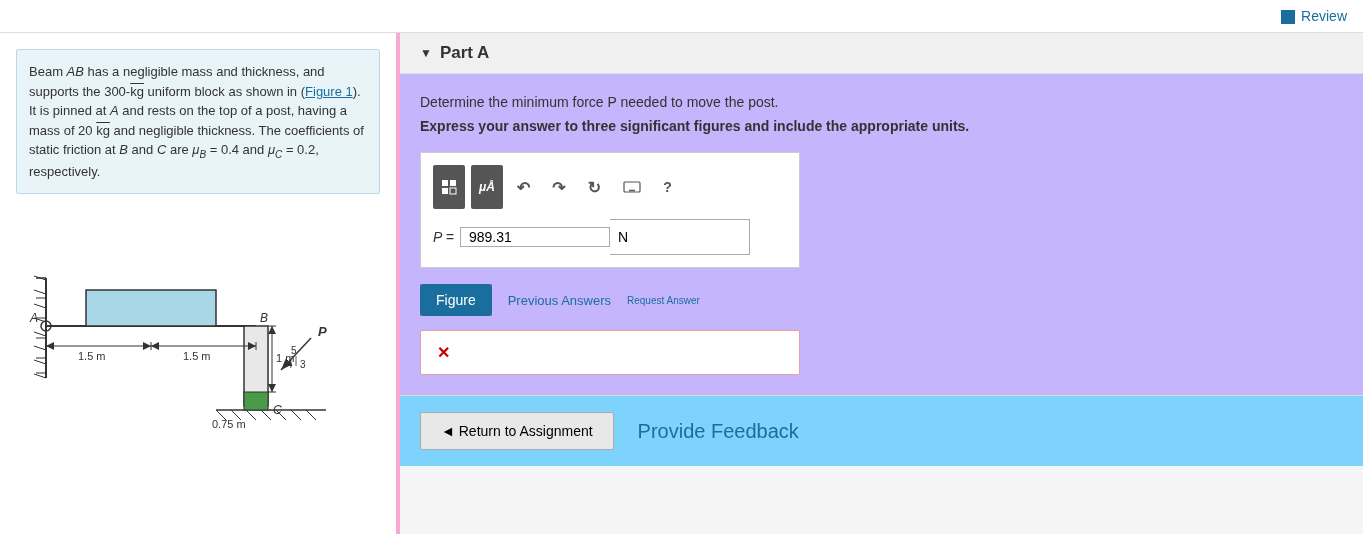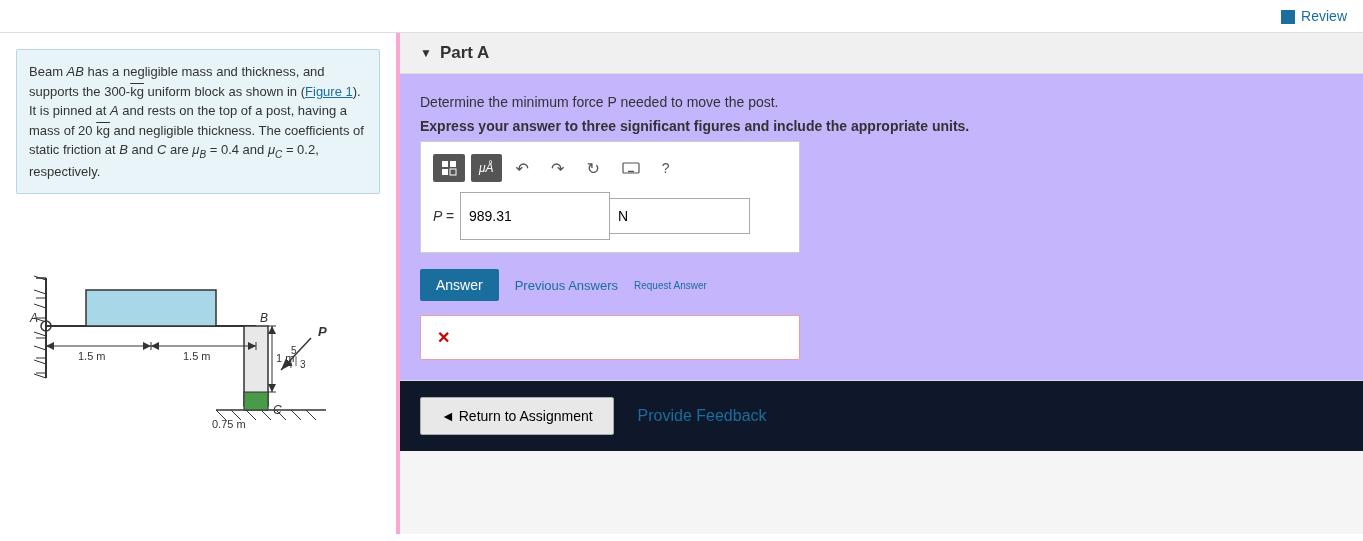--- a/index.html
+++ b/index.html
@@ -142,21 +142,21 @@
 
     .question-text {
       font-size: 14px;
       margin-bottom: 8px;
       color: #333;
     }
 
     .question-instruction {
       font-size: 14px;
       font-weight: bold;
-      margin-bottom: 7px;
+      margin-bottom: 18px;
       color: #333;
     }
 
     .answer-box {
       border: 1px solid #ccc;
       padding: 12px;
       background: #fff;
       display: inline-block;
       min-width: 380px;
     }
@@ -169,24 +169,25 @@
     }
 
     .toolbar-btn {
       background: #666;
       color: #fff;
       border: none;
       padding: 4px 8px;
       cursor: pointer;
       font-size: 12px;
       border-radius: 2px;
-      height: 28px;
+      height: 44px;
       display: flex;
       align-items: center;
       justify-content: center;
+      font-weight: bold;
     }
 
     .toolbar-btn.grid-icon {
       background: #555;
     }
 
     .toolbar-btn.text-icon {
       background: #555;
       font-style: italic;
     }
@@ -209,21 +210,21 @@
       font-style: italic;
       margin-right: 6px;
       color: #333;
     }
 
     .answer-input {
       border: 1px solid #aaa;
       padding: 6px 8px;
       font-size: 14px;
       width: 150px;
-      height: 48px;
+      height: 20px;
       outline: none;
     }
 
     .answer-units {
       border: 1px solid #aaa;
       border-left: none;
       padding: 6px 8px;
       font-size: 14px;
       width: 140px;
       height: 36px;
@@ -276,21 +277,21 @@
     }
 
     .error-x {
       color: #cc0000;
       font-size: 16px;
       font-weight: bold;
     }
 
     .bottom-bar {
       padding: 16px 20px;
-      background: #0f172a;
+      background: #7dd3fc;
       border-top: 1px solid #ddd;
       display: flex;
       align-items: center;
       gap: 24px;
     }
 
     .return-btn {
       background: #e8e8e8;
       border: 1px solid #aaa;
       padding: 10px 20px;
@@ -298,21 +299,21 @@
       cursor: pointer;
       border-radius: 2px;
       display: flex;
       align-items: center;
       gap: 6px;
     }
 
     .feedback-link {
       color: #1a6e9e;
       text-decoration: none;
-      font-size: 16px;
+      font-size: 20px;
       cursor: pointer;
     }
 
     
     .figure-svg {
       width: 100%;
       height: 220px;
     }
 
     .italic { font-style: italic; }
@@ -478,21 +479,21 @@
         
         <div class="answer-row">
           <span class="answer-label italic">P =</span>
           <input class="answer-input" type="text" value="989.31" style="">
           <input class="answer-units" type="text" value="N" style="">
         </div>
       </div>
 
       
       <div class="submit-row">
-        <button class="submit-btn">Answer</button>
+        <button class="submit-btn">Figure</button>
         <a class="prev-answers-link" href="#">Previous Answers</a>
         <a class="request-answer-link" href="#">Request Answer</a>
       </div>
 
       
       <div class="error-box">
         <span class="error-x">✕</span>
       </div>
     </div>
 

